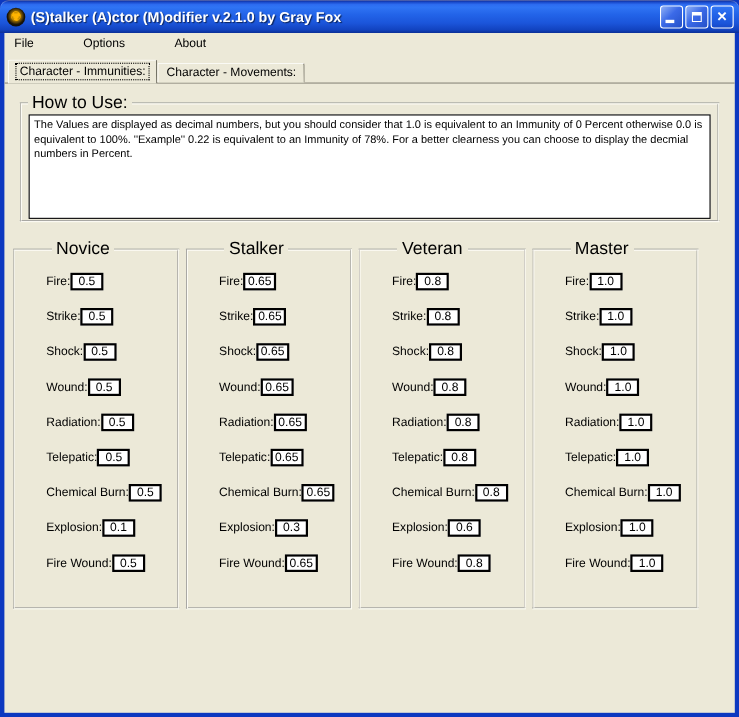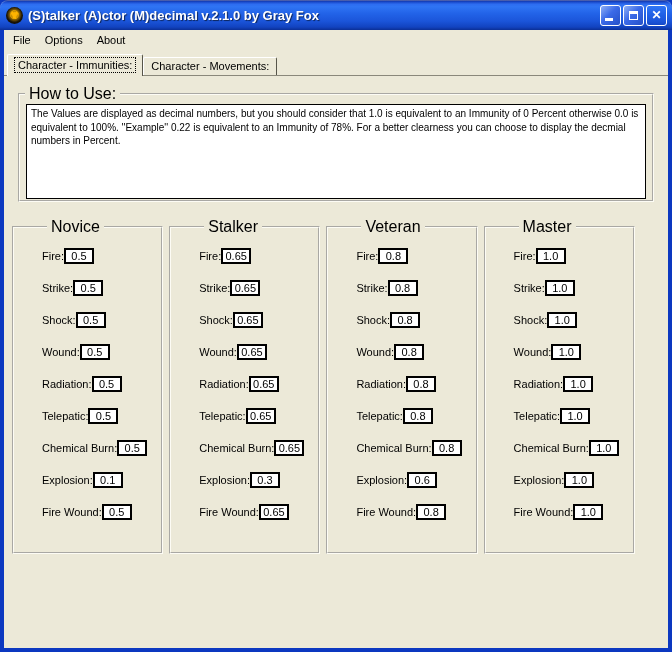--- a/index.html
+++ b/index.html
@@ -42,21 +42,21 @@
   .min-glyph{position:absolute;left:4px;bottom:4px;width:8px;height:3px;background:#fff;}
   .max-glyph{width:9px;height:9px;border:1px solid #fff;border-top-width:3px;}
   .close-glyph{font-size:12px;font-weight:bold;line-height:1;}
   
   .client{
     flex:1;margin:0 4px 4px 4px;background:#ECE9D8;
     display:flex;flex-direction:column;overflow:hidden;
   }
   .menubar{
     height:19px;flex:0 0 19px;display:flex;align-items:center;
-    padding-left:2px;font-size:11px;color:#000;
+    padding-left:2px;font-size:11px;color:#000;gap:31px;
   }
   .menu-item{padding:2px 7px;cursor:default;}
   
   .tabstrip{
     margin-top:4px;padding-left:3px;height:22px;flex:0 0 22px;
     display:flex;align-items:flex-end;position:relative;z-index:2;text-align:right;
   }
   .tab{
     font-size:11px;color:#000;background:#ECE9D8;
     border-left:1px solid #fff;border-top:1px solid #fff;
@@ -102,21 +102,21 @@
     font-size:11px;color:#000;background:#ECE9D8;
   }
 </style>
 </head>
 <body>
 
 <div class="window">
 
   <div class="titlebar">
     <span class="app-icon">☢</span>
-    <span class="title-text">(S)talker (A)ctor (M)decimal v.2.1.0 by Gray Fox</span>
+    <span class="title-text">(S)talker (A)ctor (M)odifier v.2.1.0 by Gray Fox</span>
     <span class="winbtns">
       <span class="wbtn min">
           <span class="min-glyph"></span>
         </span>
       <span class="wbtn max">
           <span class="max-glyph"></span>
         </span>
       <span class="wbtn close">
           <span class="close-glyph">✕</span>
         </span>

